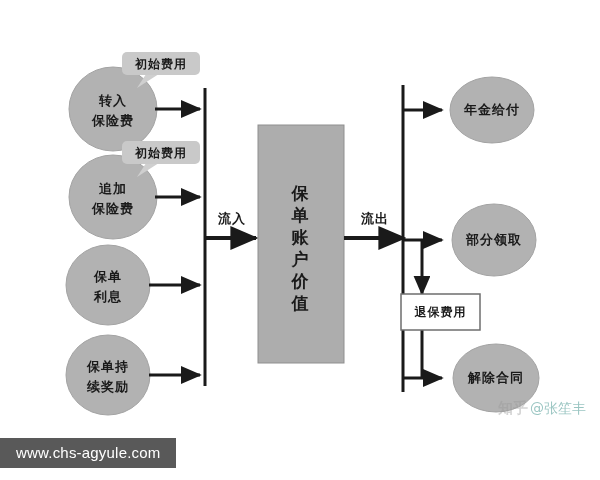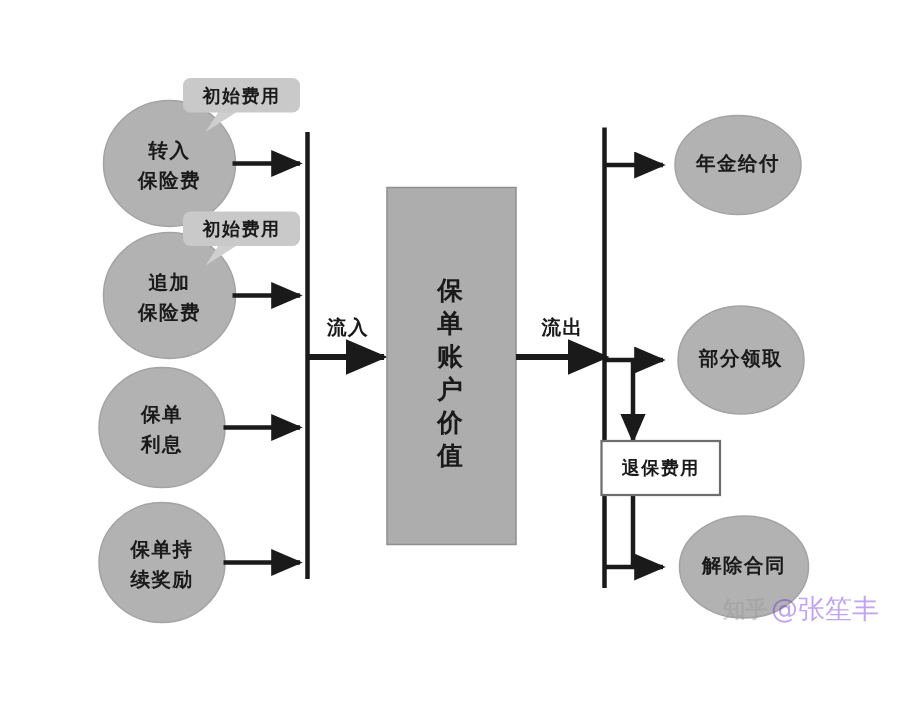--- a/index.html
+++ b/index.html
@@ -84,22 +84,22 @@
   }
   .watermark-logo {
     font-family: "DejaVu Sans", "Liberation Sans", sans-serif;
     font-size: 15px;
     font-weight: bold;
     color: #9a9a9a;
     letter-spacing: 0px;
   }
   .watermark-user {
     font-family: "DejaVu Sans", "Liberation Sans", sans-serif;
-    font-size: 18px;
-    color: #6d28d9;
+    font-size: 14px;
+    color: #0f766e;
     letter-spacing: 0px;
   }
 </style>
 </head>
 <body>
 
 <div id="stage">
 
   <svg id="diagram-svg" viewBox="0 0 600 480">
     <defs>
@@ -201,14 +201,15 @@
       <text class="node-label" x="496" y="378">解除合同</text>
     </g>
   </svg>
 
 
   <div class="watermark">
     <span class="watermark-logo">知乎</span>
     <span class="watermark-user">@张笙丰</span>
   </div>
 
+  <div class="footer-badge">www.chs-agyule.com</div>
 
 </div>
 
 </body></html>

